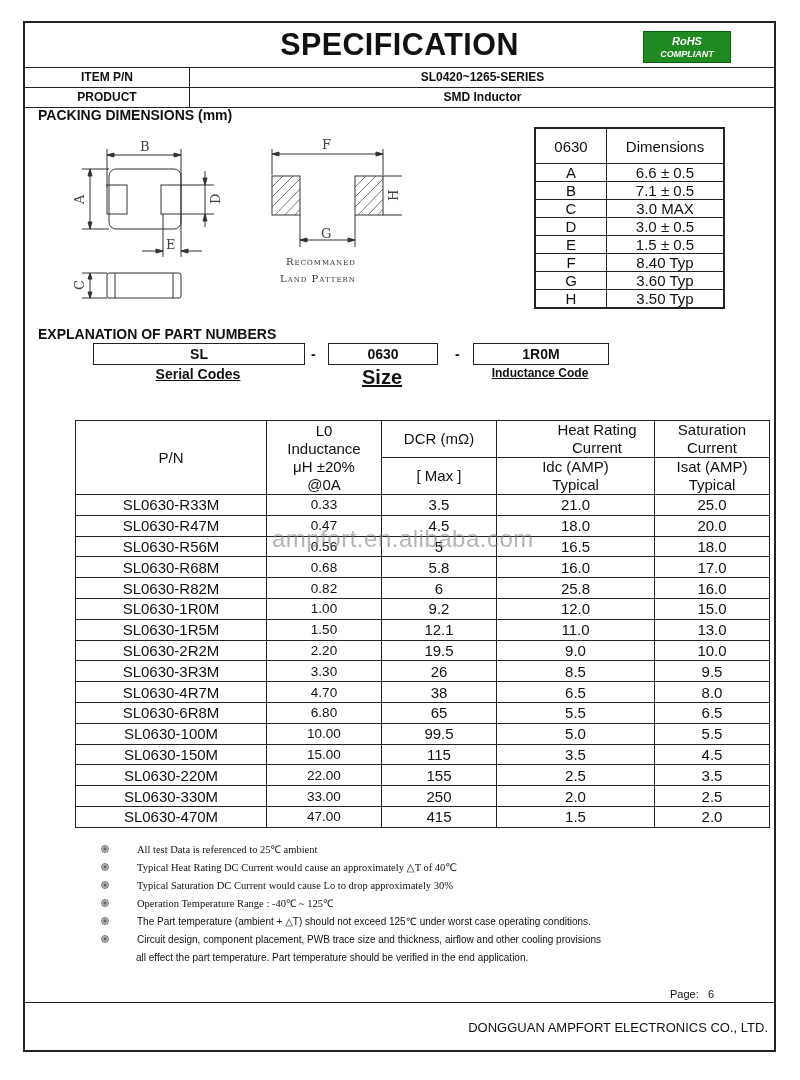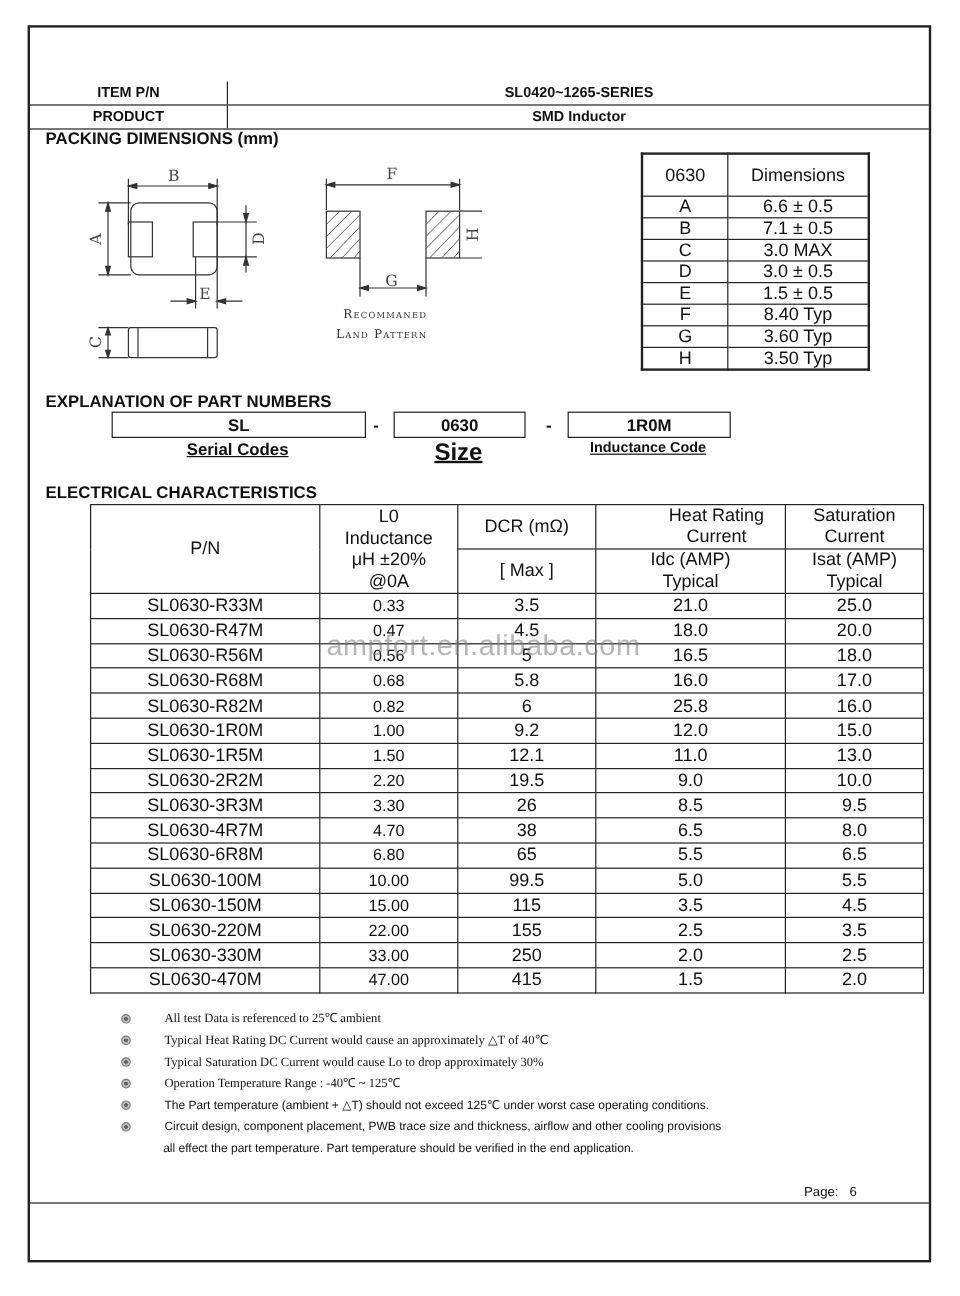--- a/index.html
+++ b/index.html
@@ -40,20 +40,27 @@
   .page-no { position:absolute; left:645px; top:965px; font-size:11px; }
   .footer-line { position:absolute; left:0; right:0; top:979px; border-top:1.5px solid #222; }
   .company { position:absolute; right:6px; top:997px; font-size:13px; }
   svg text { font-family:"DejaVu Serif", serif; }
 </style>
 </head>
 <body>
 
 <div class="page">
 
+  <div class="title-row">
+    <div class="title">SPECIFICATION</div>
+    <div class="rohs">
+      <div class="l1">RoHS</div>
+      <div class="l2">COMPLIANT</div>
+    </div>
+  </div>
 
   <div class="info-row" style="top:45px;">
     <div class="k">ITEM P/N</div>
     <div class="v">SL0420~1265-SERIES</div>
   </div>
   <div class="info-row" style="top:65px;">
     <div class="k">PRODUCT</div>
     <div class="v">SMD Inductor</div>
   </div>
 
@@ -189,21 +196,20 @@
   <div class="section-title" style="left:13px; top:303px;">EXPLANATION OF PART NUMBERS</div>
   <div class="pn-box" style="left:68px; width:210px;">SL</div>
   <div class="pn-dash" style="left:286px;">-</div>
   <div class="pn-box" style="left:303px; width:108px;">0630</div>
   <div class="pn-dash" style="left:430px;">-</div>
   <div class="pn-box" style="left:448px; width:134px;">1R0M</div>
   <div class="pn-label" style="left:68px; width:210px; font-size:14px;">Serial Codes</div>
   <div class="pn-label" style="left:303px; width:108px; font-size:20px;">Size</div>
   <div class="pn-label" style="left:448px; width:134px; font-size:12px;">Inductance Code</div>
 
-  <div class="section-title" style="left:13px; top:379px;">ELECTRICAL CHARACTERISTICS</div>
 
   <table class="elec">
     <tbody>
         <tr class="hd">
       <td class="pn" rowspan="2">P/N</td>
       <td class="ind" rowspan="2" style="font-size:15px;">
         <div>L0</div>
         <div>Inductance</div>
         <div>μH ±20%</div>
         <div>@0A</div>
@@ -373,13 +379,14 @@
       </div>
     <div class="note">
         <span class="txt sans" style="left:35px;">all effect the part temperature. Part temperature should be verified in the end application.</span>
       </div>
   </div>
 
   <div class="page-no">
     <span>Page:</span>&nbsp;&nbsp;&nbsp;<span>6</span>
   </div>
   <div class="footer-line"></div>
+  <div class="company">DONGGUAN AMPFORT ELECTRONICS CO., LTD.</div>
 </div>
 
 </body></html>

